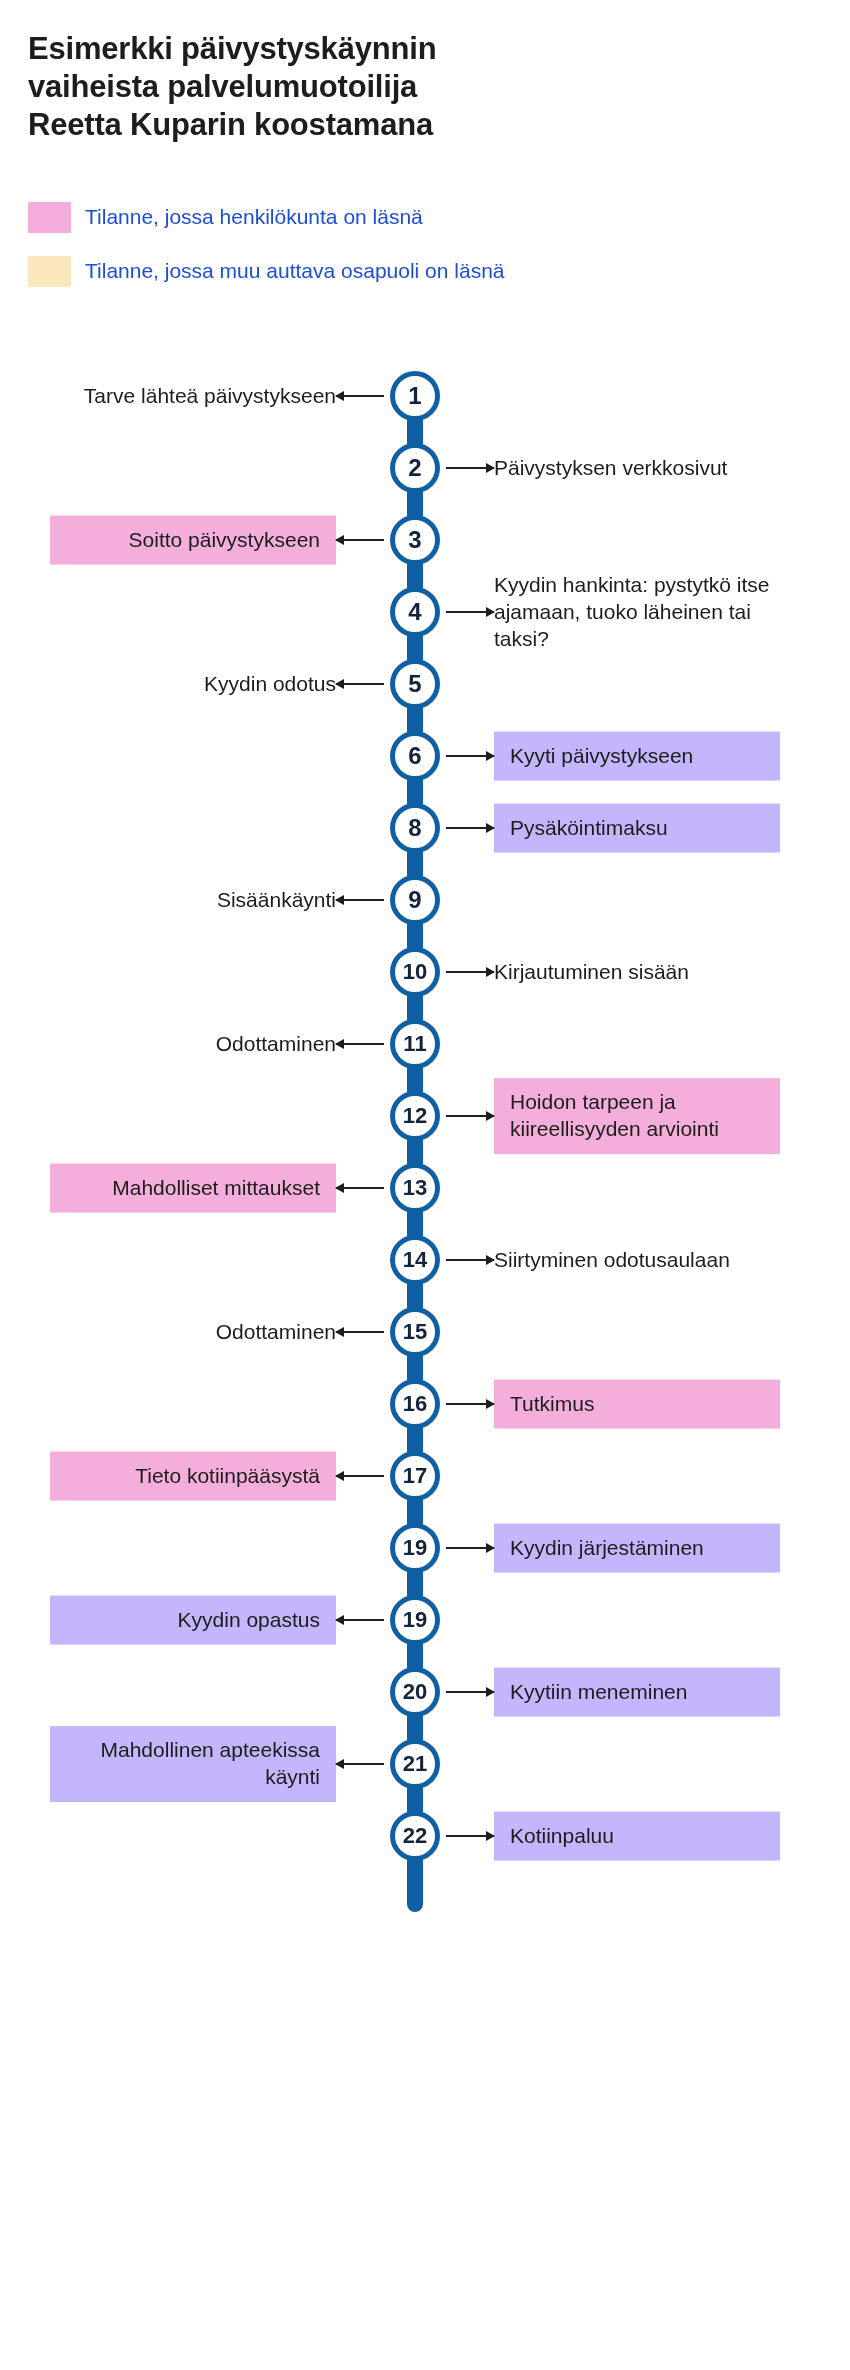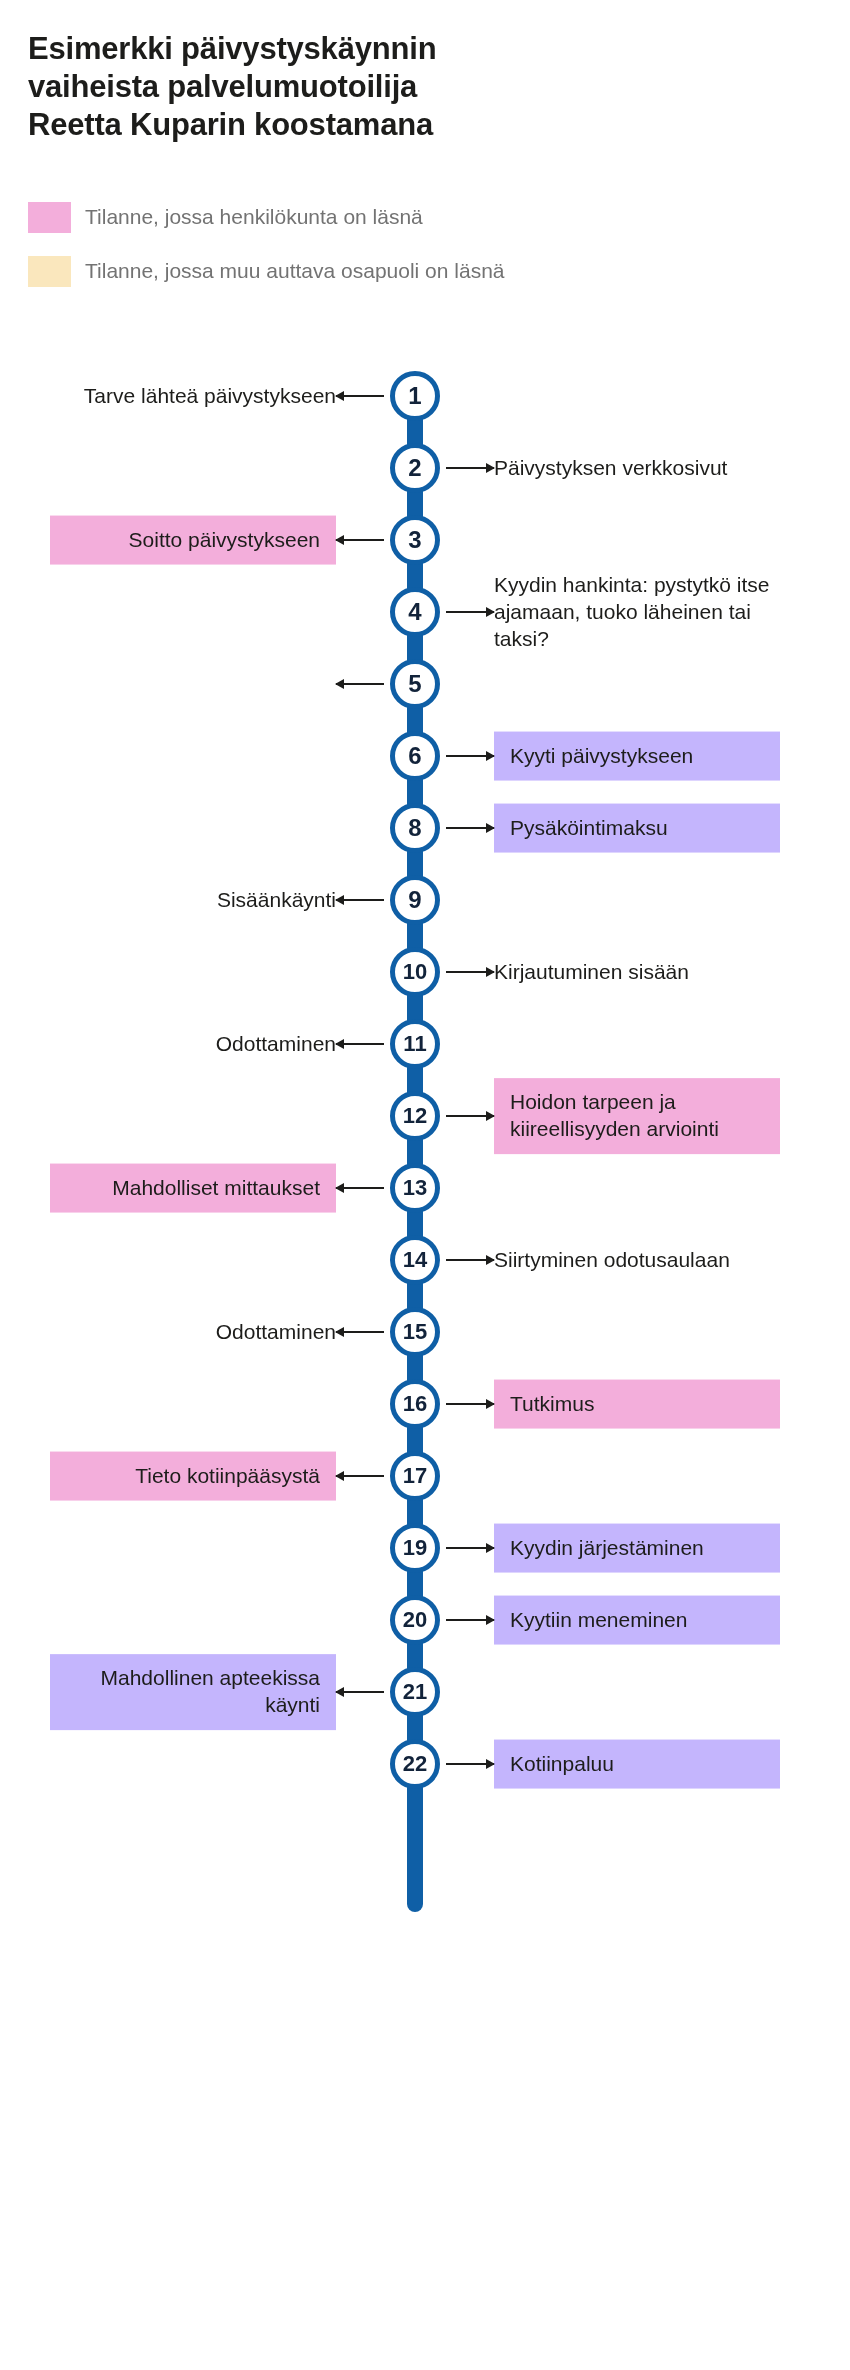--- a/index.html
+++ b/index.html
@@ -54,21 +54,21 @@
   .legend-swatch {
     width: 43px;
     height: 31px;
     flex: 0 0 auto;
   }
   .legend-swatch.pink { background: #f3aedb; }
   .legend-swatch.cream { background: #fae7bd; }
   .legend-label {
     margin-left: 14px;
     font-size: 21px;
-    color: #737373;
+    color: #1d4ed8;
     white-space: nowrap;
   }
 
   
   .timeline {
     position: absolute;
     left: 0;
     top: 360px;
     width: 850px;
   }
@@ -210,20 +210,21 @@
           <div class="arrow right">
             <div class="head"></div>
           </div>
           <div class="label right">Kyydin hankinta: pystytkö itse ajamaan, tuoko läheinen tai taksi?</div>
           <div class="node">4</div>
         </div>
         <div class="step">
           <div class="arrow left">
             <div class="head"></div>
           </div>
+          <div class="label left">Kyydin odotus</div>
           <div class="node">5</div>
         </div>
         <div class="step">
           <div class="arrow right">
             <div class="head"></div>
           </div>
           <div class="label right band cream">Kyyti päivystykseen</div>
           <div class="node">6</div>
         </div>
         <div class="step">
@@ -297,20 +298,27 @@
           <div class="node wide">17</div>
         </div>
         <div class="step">
           <div class="arrow right">
             <div class="head"></div>
           </div>
           <div class="label right band cream">Kyydin järjestäminen</div>
           <div class="node wide">19</div>
         </div>
         <div class="step">
+          <div class="arrow left">
+            <div class="head"></div>
+          </div>
+          <div class="label left band cream">Kyydin opastus</div>
+          <div class="node wide">19</div>
+        </div>
+        <div class="step">
           <div class="arrow right">
             <div class="head"></div>
           </div>
           <div class="label right band cream">Kyytiin meneminen</div>
           <div class="node wide">20</div>
         </div>
         <div class="step">
           <div class="arrow left">
             <div class="head"></div>
           </div>

